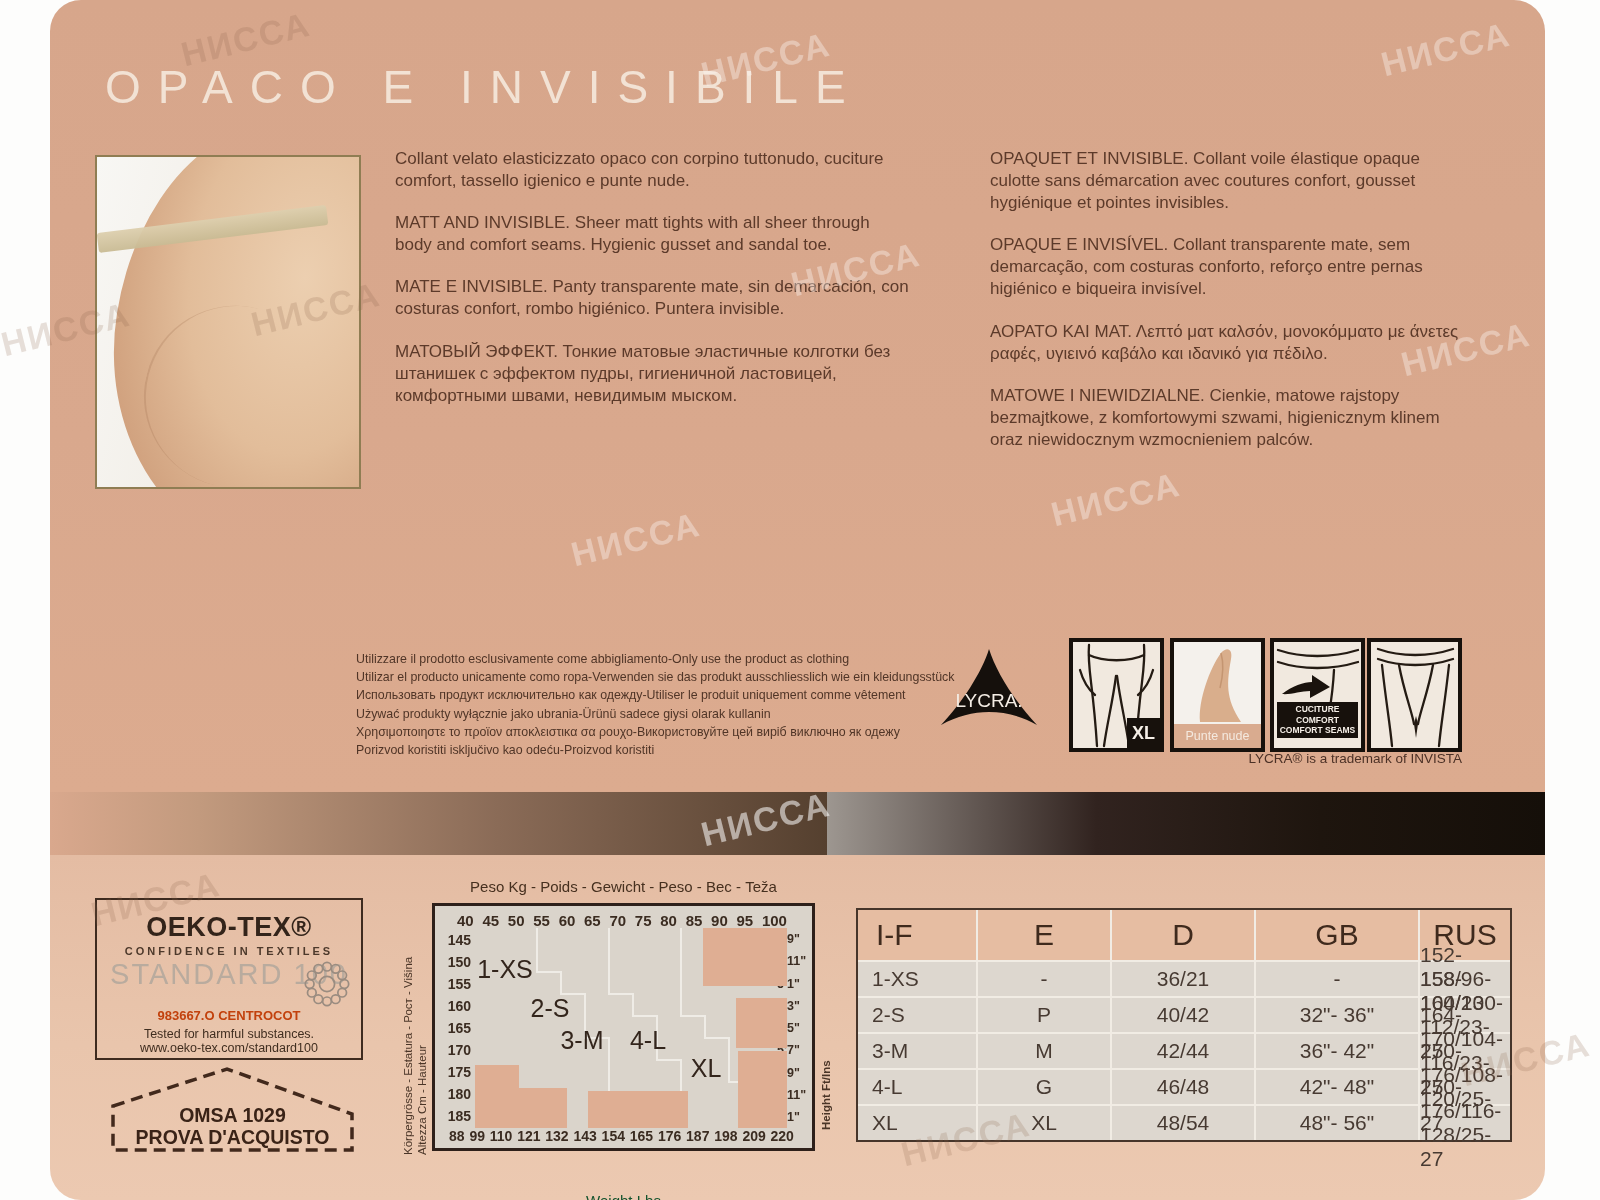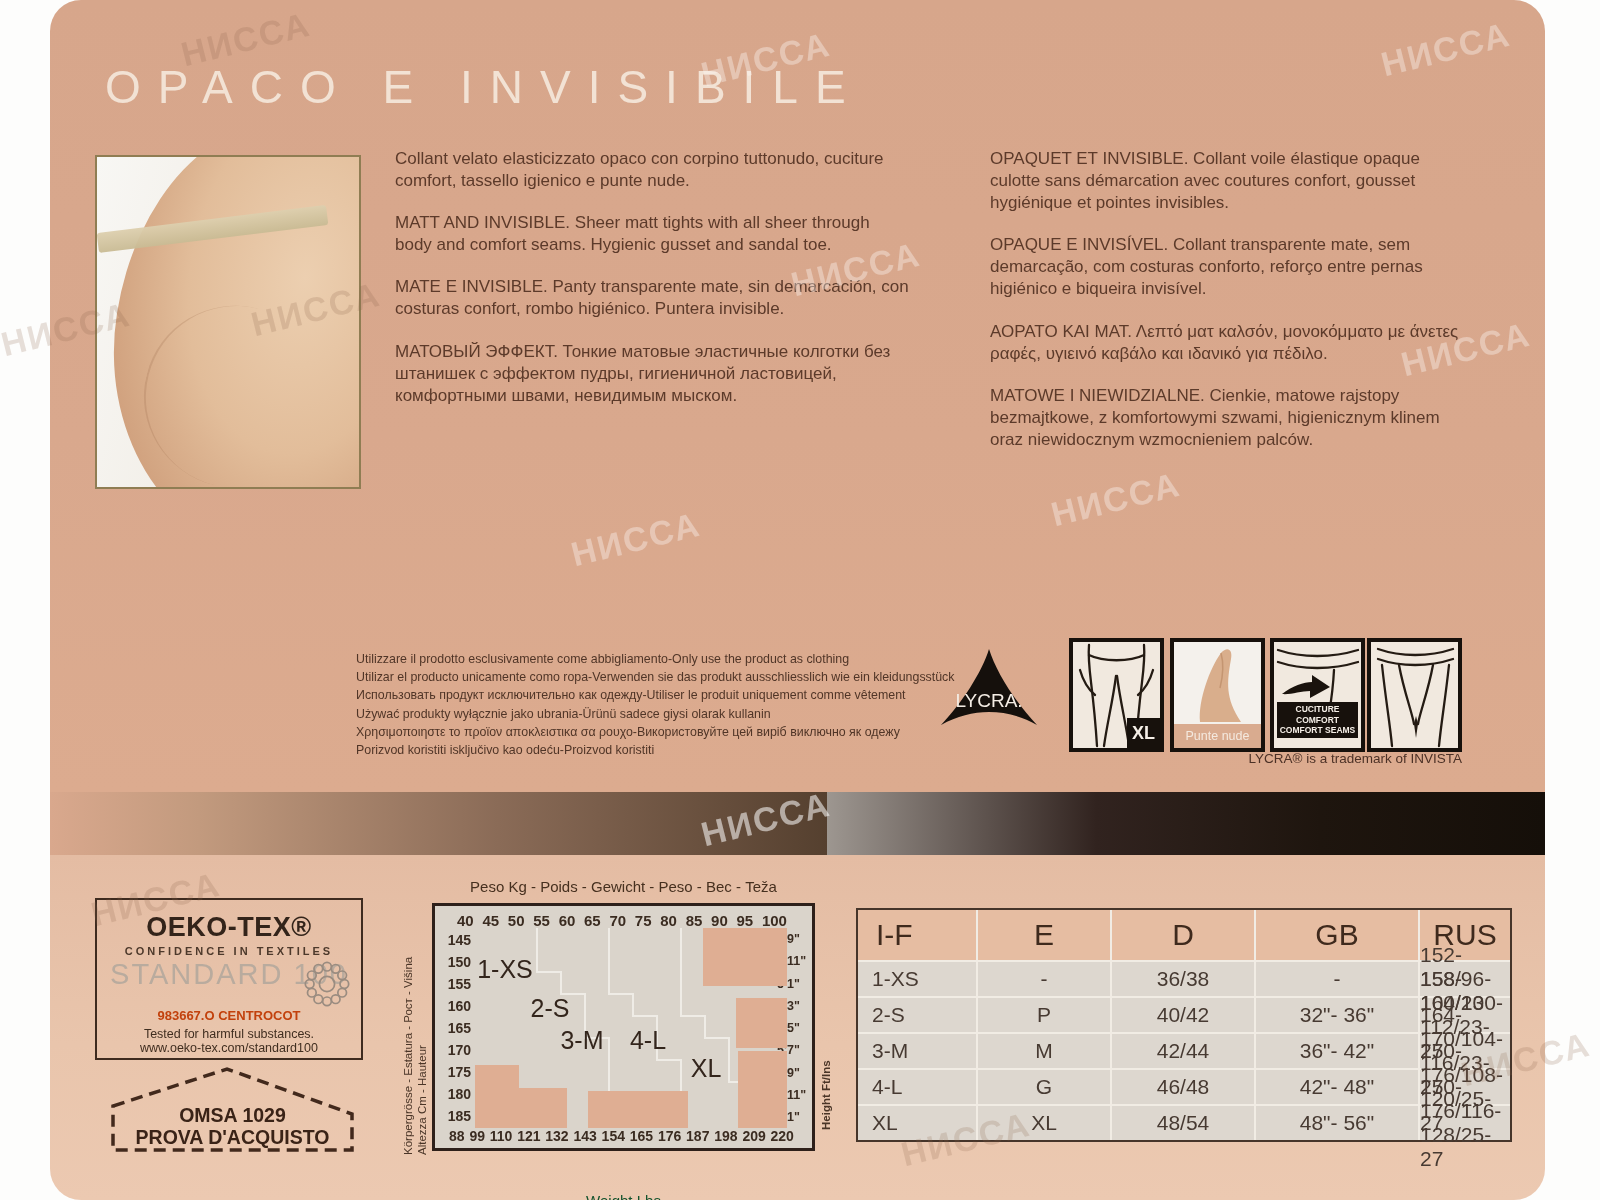--- a/index.html
+++ b/index.html
@@ -297,21 +297,21 @@
     <div class="strow shead">
       <div class="scell c0">I-F</div>
       <div class="scell c1">E</div>
       <div class="scell c2">D</div>
       <div class="scell c3">GB</div>
       <div class="scell c4">RUS</div>
     </div>
     <div class="strow">
       <div class="scell c0">1-XS</div>
       <div class="scell c1">-</div>
-      <div class="scell c2">36/38</div>
+      <div class="scell c2">36/21</div>
       <div class="scell c3">-</div>
       <div class="scell c4">152-158/96-100/23</div>
     </div>
     <div class="strow">
       <div class="scell c0">2-S</div>
       <div class="scell c1">P</div>
       <div class="scell c2">40/42</div>
       <div class="scell c3">32"- 36"</div>
       <div class="scell c4">158-164/100-112/23-25</div>
     </div>

